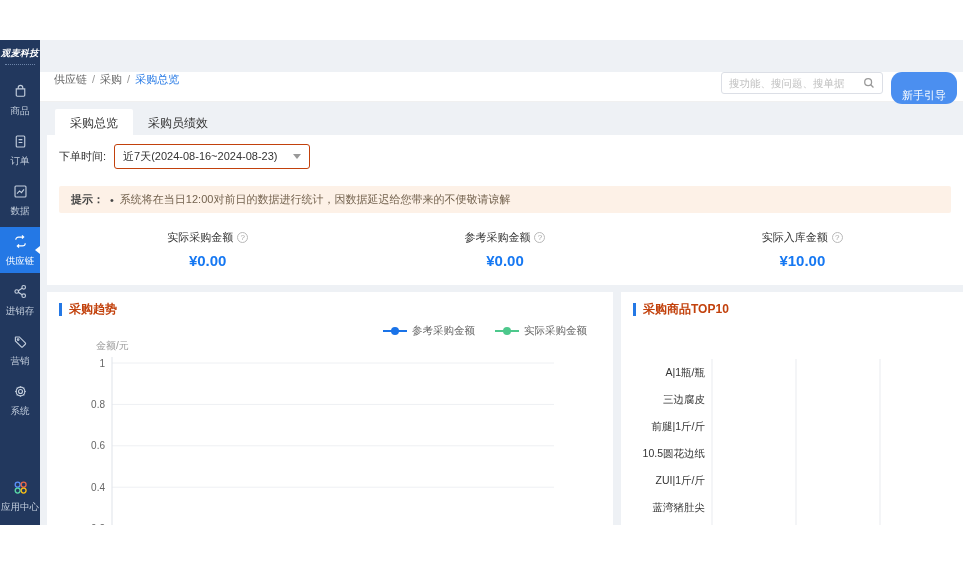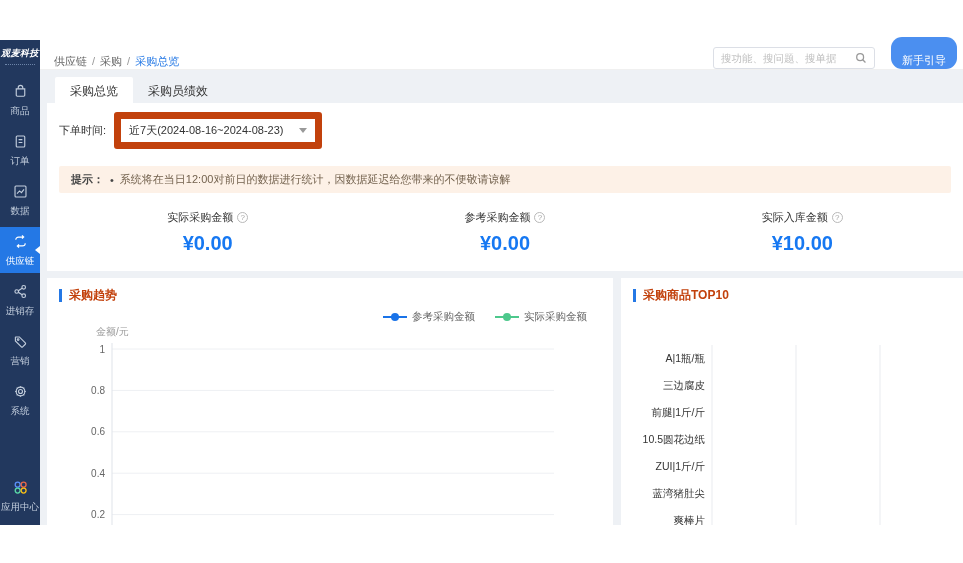--- a/index.html
+++ b/index.html
@@ -14,50 +14,50 @@
   .nav-item { width:40px; padding:6px 0 5px; margin-top:4px; display:flex; flex-direction:column; align-items:center; gap:3px; color:#c3cedd; font-size:9.5px; cursor:pointer; position:relative; }
   .nav-item svg { width:17px; height:17px; stroke:#c3cedd; fill:none; stroke-width:1.2; }
   .nav-item.active { background:#2478e5; color:#fff; }
   .nav-item.active svg { stroke:#fff; }
   .nav-item.active::after { content:""; position:absolute; right:0; top:50%; margin-top:-4px; border-top:4px solid transparent; border-bottom:4px solid transparent; border-right:5px solid #fff; }
   .nav-footer { margin-top:auto; margin-bottom:6px; }
   .nav-footer svg { stroke-width:1.4; }
 
   
   .main { flex:1; min-width:0; display:flex; flex-direction:column; }
-  .topbar { height:30px; background:#fff; display:flex; align-items:flex-end; padding:0 6px 0 14px; gap:16px; border-bottom:1px solid #f0f0f0; flex:none; }
+  .topbar { height:30px; background:#fff; display:flex; align-items:flex-start; padding:0 6px 0 14px; gap:8px; border-bottom:1px solid #f0f0f0; flex:none;margin-top:32px; }
   .breadcrumb { flex:1; font-size:11px; color:#666; }
   .breadcrumb .sep { margin:0 5px; color:#999; }
   .breadcrumb .current { color:#2478e5; }
   .search { width:162px; height:22px; border:1px solid #dcdfe6; border-radius:3px; background:#fff; display:flex; align-items:center; padding:0 7px; gap:4px; }
   .search input { border:none; outline:none; flex:1; font-size:10.5px; color:#333; font-family:inherit; min-width:0; }
   .search input::placeholder { color:#bfbfbf; }
   .search svg { width:12px; height:12px; stroke:#999; fill:none; stroke-width:1.5; flex:none; }
   .guide-btn { height:21px; padding:16px 11px; background:#4b8ff0; color:#fff; border:none; border-radius:11px; font-size:11px; cursor:pointer; white-space:nowrap; font-family:inherit; }
 
   .content { flex:1; min-height:0; padding:7px 0 0 7px; display:flex; flex-direction:column; overflow:hidden; }
 
   
   .tabs { display:flex; height:26px; font-size:12px; color:#333; flex:none; padding-left:8px; }
   .tab { padding:6px 15px 0; cursor:pointer; border-radius:2px 2px 0 0; }
   .tab.active { background:#fff; }
 
   
   .top-panel { background:#fff; padding:9px 12px 0; flex:none; }
   .filter-row { display:flex; align-items:center; gap:8px; font-size:11px; color:#333; }
-  .select { border:7px solid #c2410c; border-radius:3px; padding:4px 8px; display:flex; align-items:center; gap:16px; color:#333; cursor:pointer; background:#fff; }
+  .select { border:1px solid #c2410c; border-radius:3px; padding:4px 8px; display:flex; align-items:center; gap:16px; color:#333; cursor:pointer; background:#fff; }
   .caret { width:0; height:0; border-left:4px solid transparent; border-right:4px solid transparent; border-top:5px solid #999; }
   .notice { margin-top:17px; background:#fdf1e7; border-radius:2px; padding:6px 12px; font-size:11px; color:#73624e; display:flex; align-items:center; gap:6px; }
   .notice b { color:#464646; font-weight:bold; }
   .notice .dot { color:#464646; }
   .metrics { display:flex; padding:14px 0 16px; }
   .metric { flex:1; text-align:center; }
   .metric-label { font-size:11px; color:#333; display:inline-flex; align-items:center; gap:4px; }
   .help { width:11px; height:11px; border:1px solid #b9b9b9; border-radius:50%; color:#a6a6a6; font-size:8px; line-height:10px; display:inline-block; text-align:center; }
-  .metric-value { margin-top:7px; font-size:20px; font-weight:bold; color:#1678f2; }
+  .metric-value { margin-top:7px; font-size:15px; font-weight:bold; color:#1678f2; }
 
   
   .charts-row { display:flex; gap:8px; margin-top:7px; flex:1; min-height:0; }
   .chart-panel { background:#fff; padding:11px 12px; overflow:hidden; }
   .chart-panel.left { width:566px; flex:none; }
   .chart-panel.right { flex:1; min-width:0; }
   .chart-title { font-size:12px; color:#c2410c; font-weight:bold; border-left:3px solid #2478e5; padding-left:7px; line-height:13px; }
   .legend { display:flex; justify-content:flex-end; gap:20px; margin:9px 14px 0 0; font-size:10.5px; color:#666; height:12px; }
   .legend-item { display:inline-flex; align-items:center; gap:5px; cursor:pointer; }
   svg text { font-family:"Liberation Sans","DejaVu Sans",sans-serif; }

